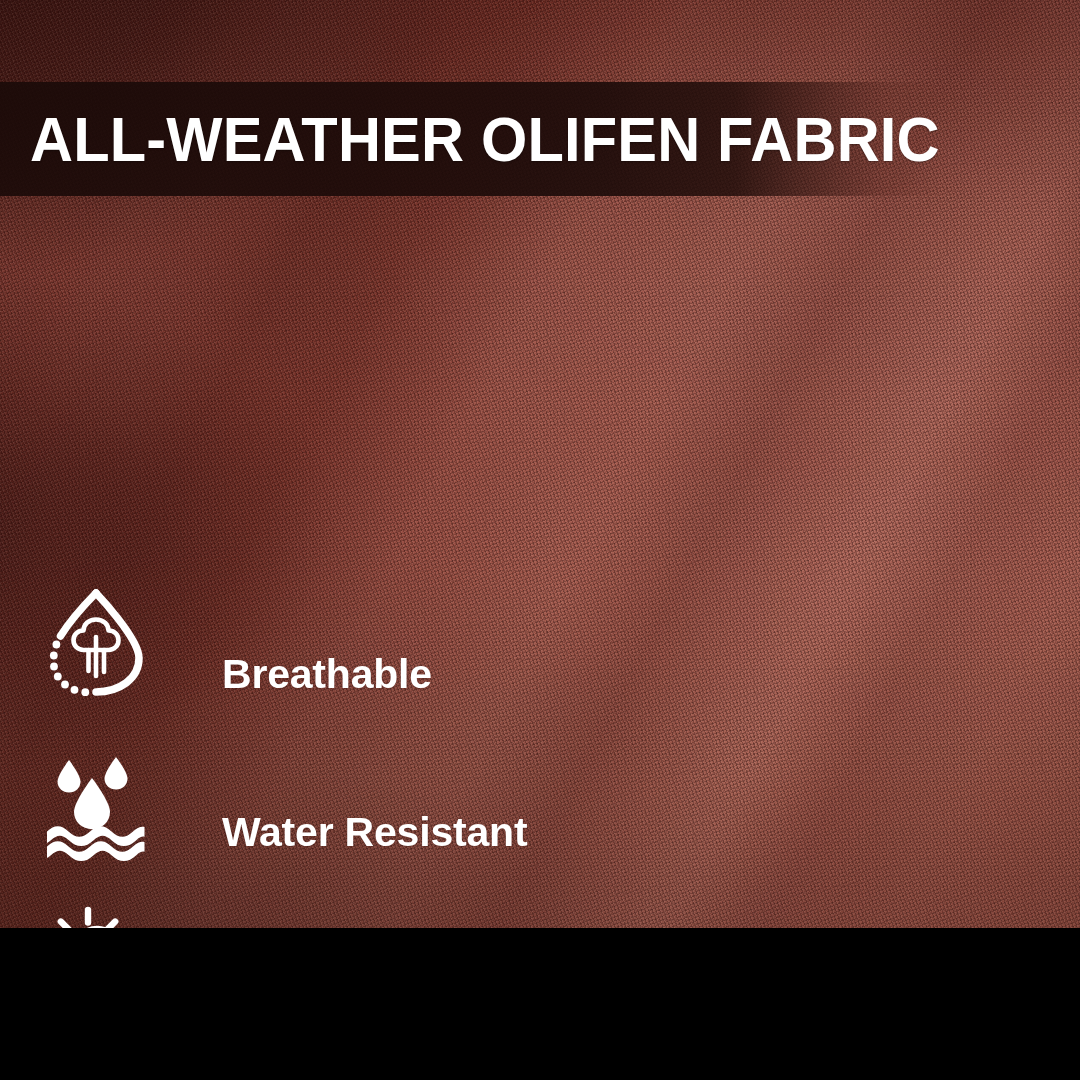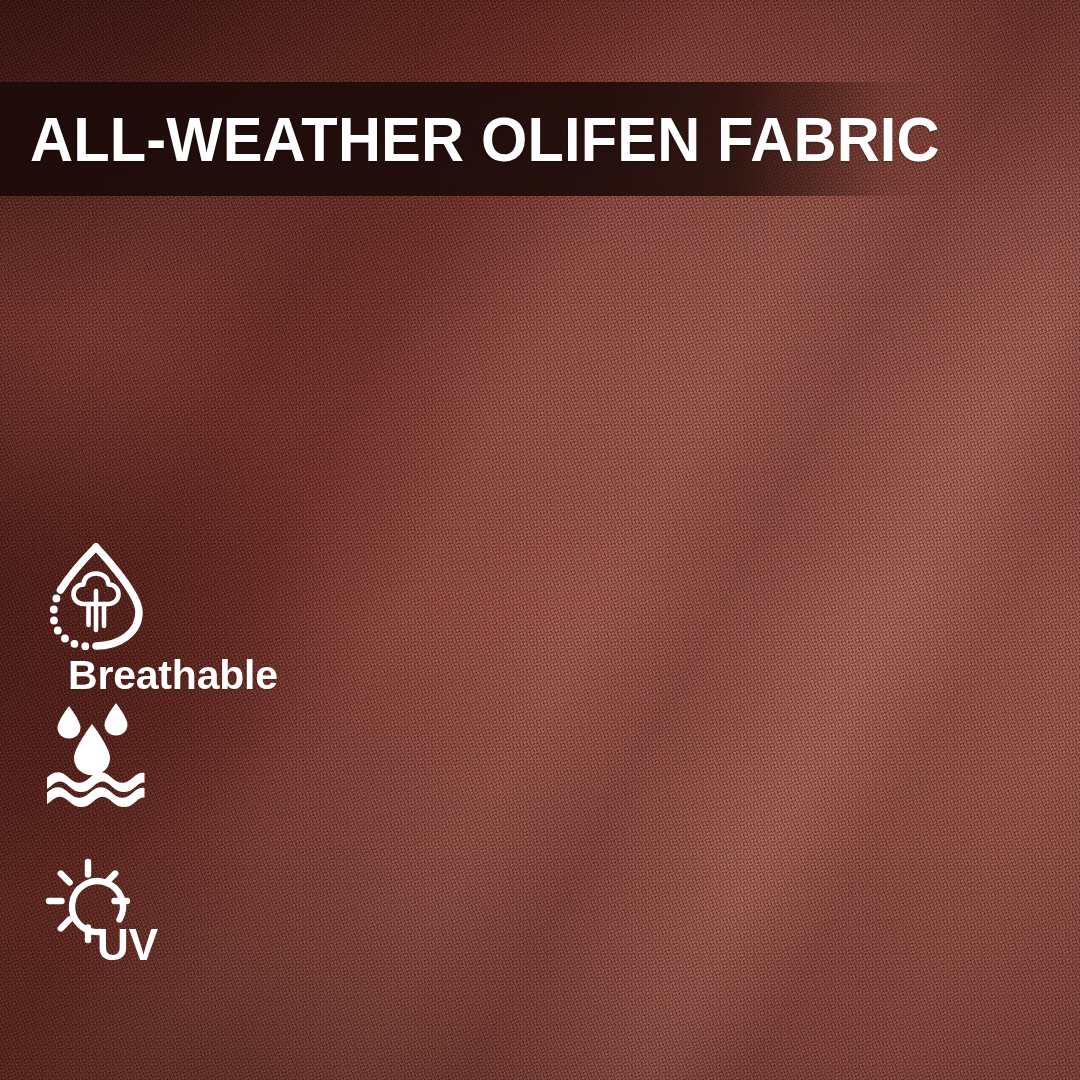--- a/index.html
+++ b/index.html
@@ -3,21 +3,21 @@
 <meta charset="utf-8">
 <style>
   html, body {
     margin: 0;
     padding: 0;
     background: #000;
   }
   #stage {
     position: relative;
     width: 1080px;
-    height: 1080px;
+    height: 928px;
     overflow: hidden;
     font-family: "Liberation Sans", sans-serif;
     background: #8f4a3e;
   }
 
   
   .bg-base {
     position: absolute;
     inset: 0;
     background:
@@ -142,22 +142,21 @@
   .features {
     position: absolute;
     left: 0;
     top: 540px;
     width: 1080px;
   }
   .feature-row {
     position: relative;
     height: 158px;
     display: flex;
-    align-items: flex-start;
-    flex-direction: column;
+    align-items: flex-end;
   }
   .feature-icon {
     width: 116px;
     margin-left: 38px;
     display: flex;
     align-items: center;
     justify-content: center;
     flex: 0 0 auto;
   }
   .feature-label {
@@ -237,20 +236,21 @@
             <path d="M48 26 C48 26 30 49.5 30 59.8 C30 70 38 77.2 48 77.2 C58 77.2 66 70 66 59.8 C66 49.5 48 26 48 26 Z"></path>
 
             <path d="M3 79.5 C10.5 72.5 17 72.5 24.5 79.5 C32 86.5 38.5 86.5 46 79.5 C53.5 72.5 60 72.5 67.5 79.5 C75 86.5 81.5 86.5 89 79.5 C93 75.7 96.8 74.2 100.5 75
                      L100.5 84.7 C97.6 84.3 95.1 85.5 92.3 88.2 C84 96 75.8 96 67.5 88.2 C61 82.1 56.1 82.1 49.6 88.2 C41.3 96 33.1 96 24.8 88.2 C18.3 82.1 13.4 82.1 6.9 88.2 C5.6 89.4 4.3 90.3 3 91 Z"></path>
 
             <path d="M3 94.5 C10.5 87.5 17 87.5 24.5 94.5 C32 101.5 38.5 101.5 46 94.5 C53.5 87.5 60 87.5 67.5 94.5 C75 101.5 81.5 101.5 89 94.5 C93 90.7 96.8 89.2 100.5 90
                      L100.5 99.7 C97.6 99.3 95.1 100.5 92.3 103.2 C84 111 75.8 111 67.5 103.2 C61 97.1 56.1 97.1 49.6 103.2 C41.3 111 33.1 111 24.8 103.2 C18.3 97.1 13.4 97.1 6.9 103.2 C5.6 104.4 4.3 105.3 3 106 Z"></path>
           </g>
         </svg>
       </div>
+      <div class="feature-label">Water Resistant</div>
     </div>
 
     <div class="feature-row">
       <div class="feature-icon">
         <svg width="106" height="110" viewBox="0 0 106 110" fill="none">
 
           <path d="M76.5 63.5 A25.5 25.5 0 1 0 57 76.0" stroke="#ffffff" stroke-width="6.4" stroke-linecap="round" fill="none"></path>
 
           <g stroke="#ffffff" stroke-width="6.4" stroke-linecap="round">
             <path d="M45 6 L45 18.5"></path>

